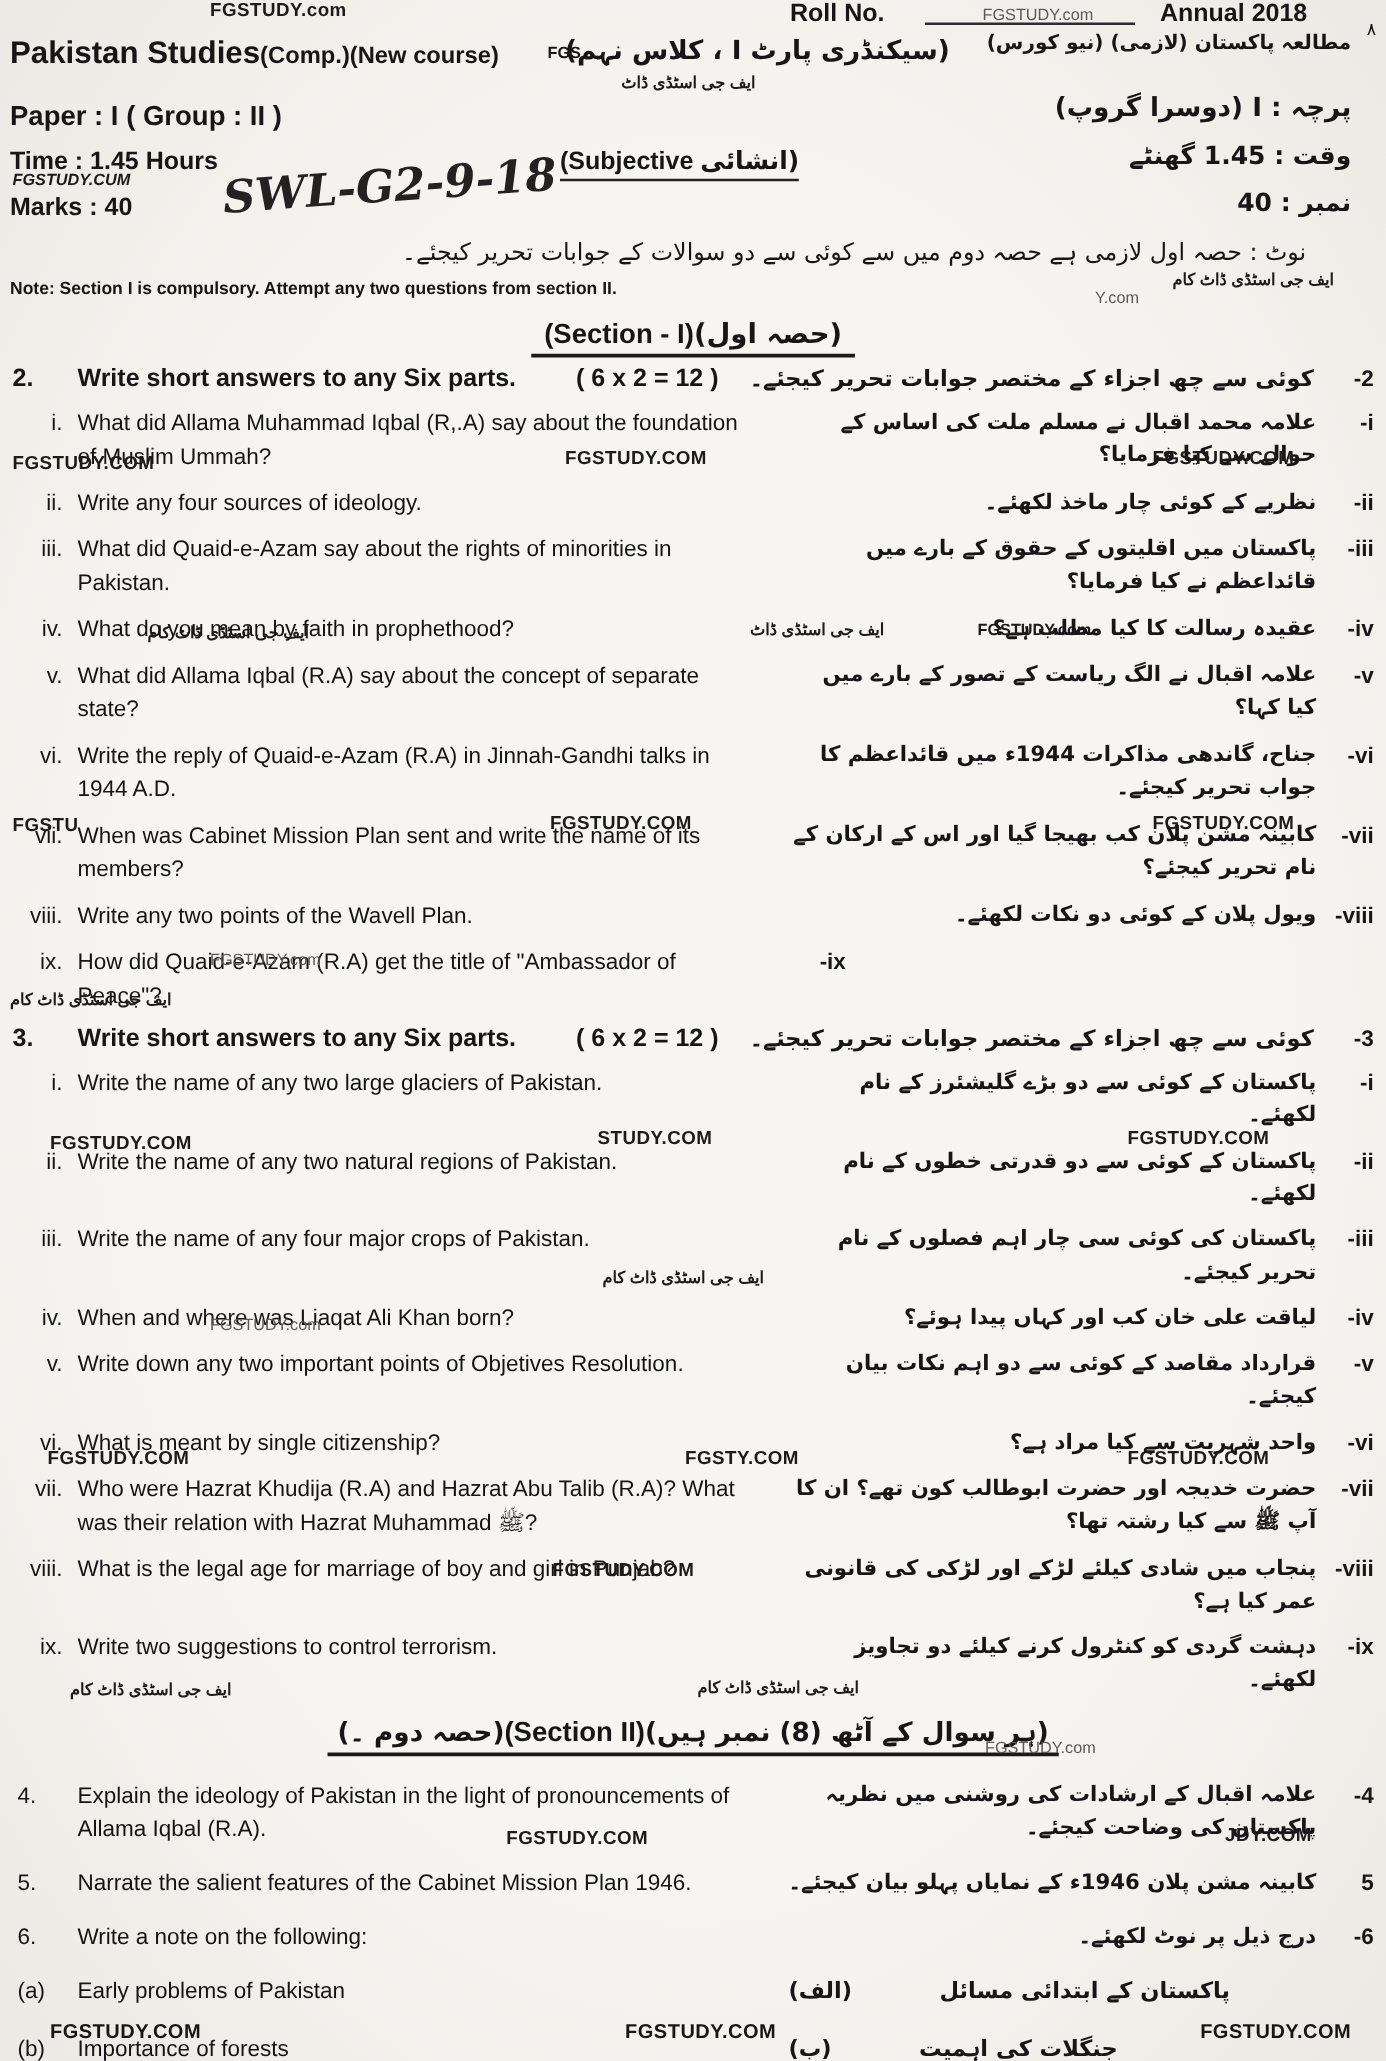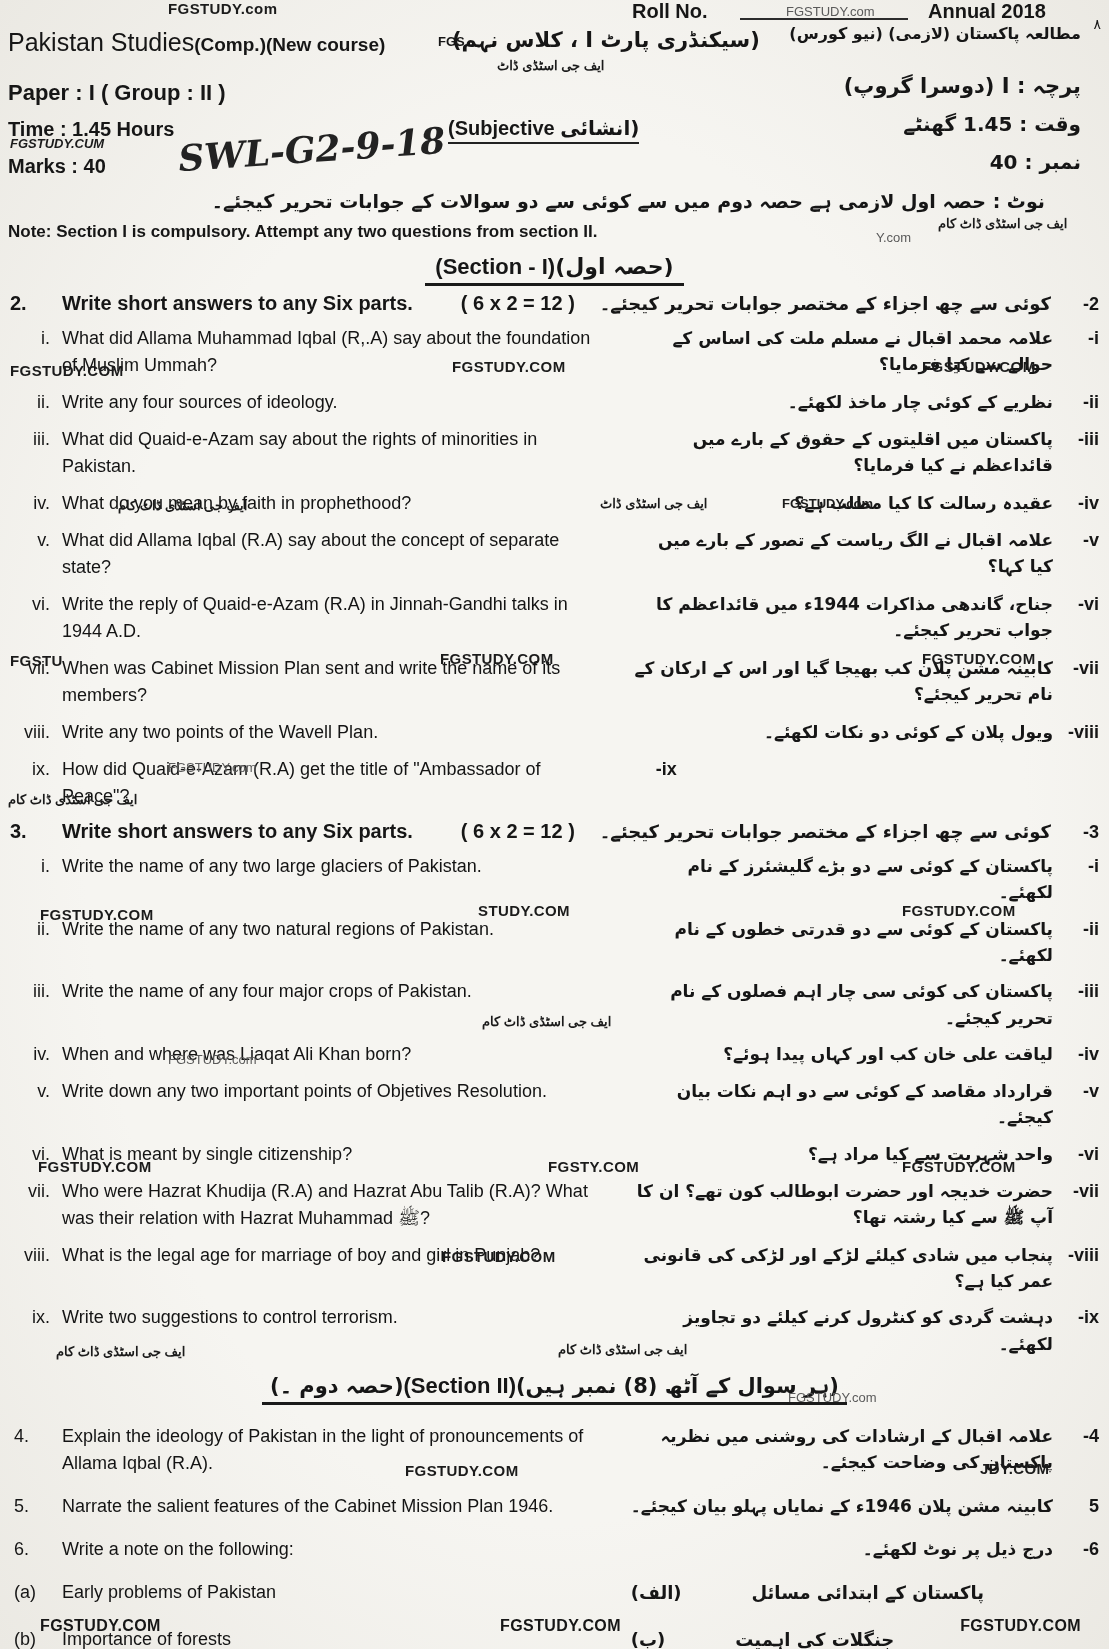--- a/index.html
+++ b/index.html
@@ -22,37 +22,37 @@
   .wm-italic{ font-style:italic; font-weight:bold; font-size:13px; }
   .wm-plain { font-weight:bold; font-size:13px; }
   .wm-ur    { direction:rtl; font-weight:bold; font-size:13px; }
 
   
   .header { position:relative; height:292px; z-index:2; }
   .roll-label   { position:absolute; left:632px; top:0;  font-size:20px; font-weight:bold; }
   .roll-line    { position:absolute; left:740px; top:0;  width:168px; height:20px; border-bottom:2px solid #2c2c2c; }
   .annual       { position:absolute; left:928px; top:0;  font-size:20px; font-weight:bold; }
   .title-en     { position:absolute; left:8px;   top:28px; white-space:nowrap; }
-  .title-main   { font-size:25px; font-weight:normal;margin-top:42px; }
+  .title-main   { font-size:25px; font-weight:bold;margin-top:42px; }
   .title-sub    { font-size:19px; font-weight:bold; }
   .fgs-frag     { position:absolute; left:438px; top:34px; font-size:13px; font-weight:bold; }
   .title-center-ur { position:absolute; left:452px; top:28px; font-size:21px; font-weight:bold; white-space:nowrap; }
   .title-right-ur  { position:absolute; right:28px; top:24px; font-size:16px; font-weight:bold; white-space:nowrap; }
   .title-right-mark{ position:absolute; right:8px;  top:16px; font-size:14px; }
   .paper-en     { position:absolute; left:8px;   top:80px;  font-size:22px; font-weight:bold; }
   .paper-ur     { position:absolute; right:28px; top:74px;  font-size:21px; font-weight:bold; }
   .time-en      { position:absolute; left:8px;   top:118px; font-size:20px; font-weight:bold; }
   .subjective   { position:absolute; left:448px; top:116px; font-size:20px; font-weight:bold; border-bottom:2px solid #222; padding-bottom:2px; }
   .time-ur      { position:absolute; right:28px; top:112px; font-size:20px; font-weight:bold; }
   .marks-en     { position:absolute; left:8px;   top:155px; font-size:20px; font-weight:bold; }
   .handwritten  { position:absolute; left:178px; top:128px; font-family:"DejaVu Serif", serif;
                   font-style:italic; font-weight:bold; font-size:36px; transform:rotate(-4deg); color:#222; }
   .marks-ur     { position:absolute; right:28px; top:150px; font-size:20px; font-weight:bold; }
-  .note-ur      { position:absolute; right:64px; top:190px; font-size:19px; font-weight:bold; }
-  .note-en      { position:absolute; left:8px;   top:222px; font-size:17px; font-weight:bold; }
+  .note-ur      { position:absolute; right:64px; top:190px; font-size:19px; font-weight:normal; }
+  .note-en      { position:absolute; left:8px;   top:222px; font-size:14px; font-weight:bold; }
   .section1-heading { position:absolute; left:0; right:0; top:254px; text-align:center; }
   .section1-inner   { display:inline-block; border-bottom:3px solid #1a1a1a; padding:0 10px 3px;
                       font-size:22px; font-weight:bold; }
 
   
   .content { position:relative; padding:0 10px; z-index:2; }
   .q-heading { display:flex; align-items:baseline; margin:0 0 10px; }
   .q-num    { flex:none; width:52px; font-size:20px; font-weight:bold; }
   .q-title  { font-size:20px; font-weight:bold; }
   .q-marks  { font-size:20px; font-weight:bold; margin-left:48px; white-space:nowrap; }

